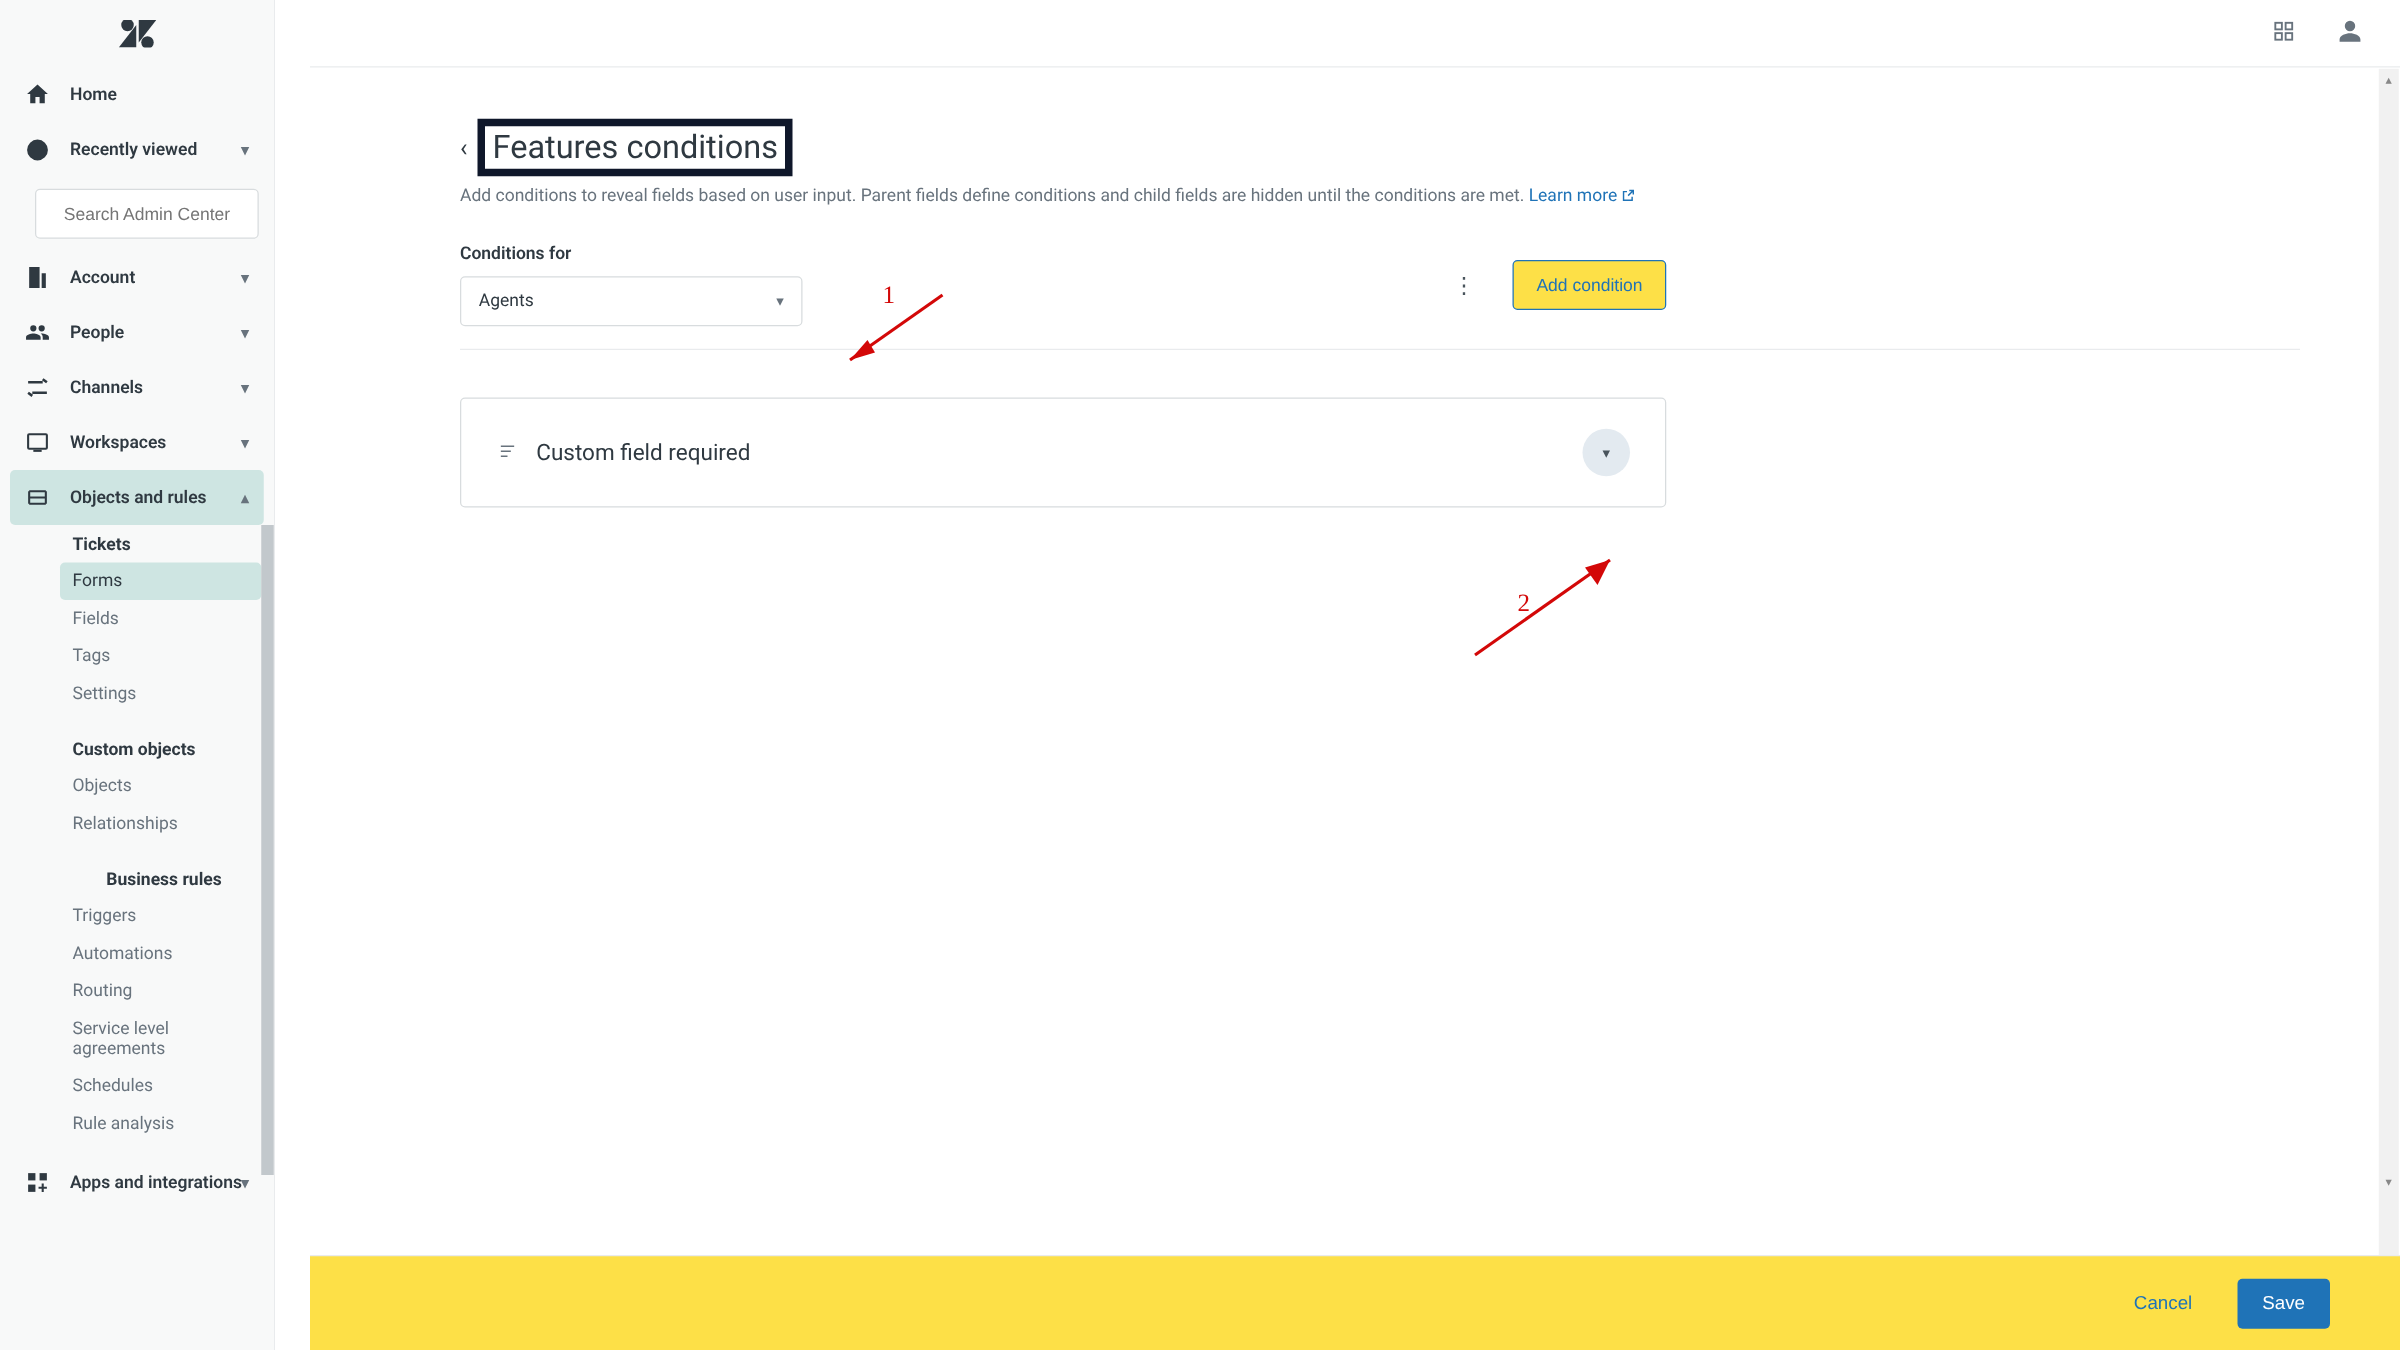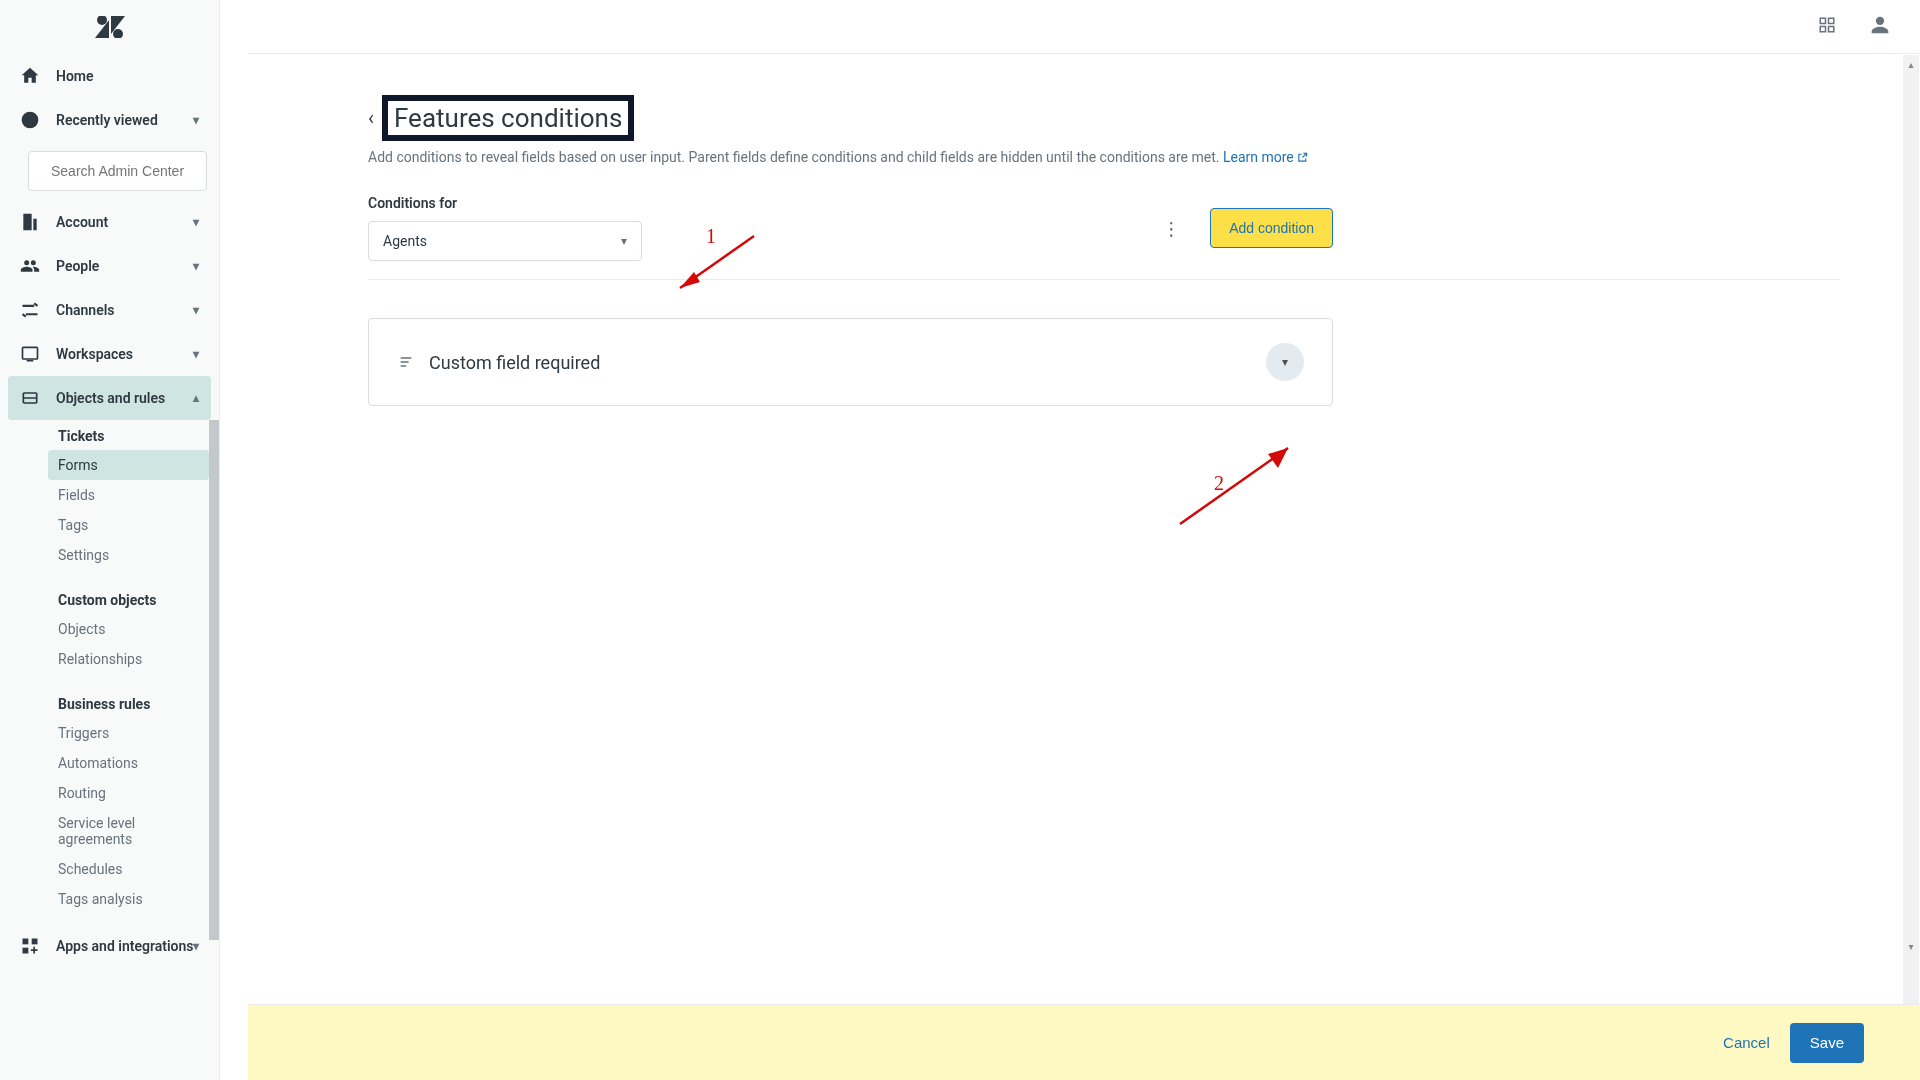--- a/index.html
+++ b/index.html
@@ -45,21 +45,21 @@
 
 .divider { width: 100%; border-top: 1px solid #e9ebed; margin-bottom: 38px; }
 
 .card { width: 965px; border: 1px solid #d8dcde; border-radius: 4px; padding: 24px 28px; display: flex; align-items: center; justify-content: space-between; }
 .card-left { display: flex; align-items: flex-end; gap: 14px; }
 .card-ic { color: #68737d; }
 .card-title { font-size: 18px; color: #2f3941; font-weight: 400; }
 .expand-btn { width: 38px; height: 38px; border-radius: 50%; background: #e3eaf0; display: flex; align-items: center; justify-content: center; cursor: pointer; color: #49545c; font-size: 12px; }
 
 
-.footer-bar { position: absolute; bottom: 0; left: 248px; right: 0; height: 76px; border-top: 1px solid #e9ebed; background: #fef9c3; display: flex; align-items: center; justify-content: flex-end; padding-right: 56px; gap: 6px; }
+.footer-bar { position: absolute; bottom: 0; left: 248px; right: 0; height: 76px; border-top: 1px solid #e9ebed; background: #fde047; display: flex; align-items: center; justify-content: flex-end; padding-right: 56px; gap: 22px; }
 .btn-cancel { color: #1f73b7; background: transparent; border: none; cursor: pointer; font-size: 15px; padding: 10px 14px; }
 .btn-save { background: #1f73b7; color: #fff; border: none; border-radius: 4px; padding: 0 20px; height: 40px; cursor: pointer; font-size: 15px; }
 
 
 .annotation { position: absolute; pointer-events: none; }
 .anno-label { color: #d30808; font-family: "Times New Roman", serif; font-size: 20px; position: absolute; }
 svg.arrow line { stroke: #d30808; stroke-width: 2.5; }
 svg.arrow polygon { fill: #d30808; }
 
 
@@ -167,27 +167,27 @@
       <div class="sub-group-title">Tickets</div>
       <a class="sel">Forms</a>
       <a>Fields</a>
       <a>Tags</a>
       <a>Settings</a>
 
       <div class="sub-group-title" style="margin-top:14px;">Custom objects</div>
       <a>Objects</a>
       <a>Relationships</a>
 
-      <div class="sub-group-title" style="margin-top:14px;">Business rules</div>
+      <div class="sub-group-title" style="margin-top:14px;margin-left:27px;">Business rules</div>
       <a>Triggers</a>
       <a>Automations</a>
       <a>Routing</a>
       <a>Service level agreements</a>
       <a>Schedules</a>
-      <a>Tags analysis</a>
+      <a>Rule analysis</a>
     </div>
 
     <div class="nav-item" style="margin-top:10px;">
       <span class="nicon">
           <svg width="20" height="20" viewBox="0 0 24 24" fill="#2f3941">
             <rect x="3" y="3" width="7" height="7"></rect>
             <rect x="14" y="3" width="7" height="7"></rect>
             <rect x="3" y="14" width="7" height="7"></rect>
             <path d="M17 13v8M13 17h8" stroke="#2f3941" stroke-width="2"></path>
           </svg>

